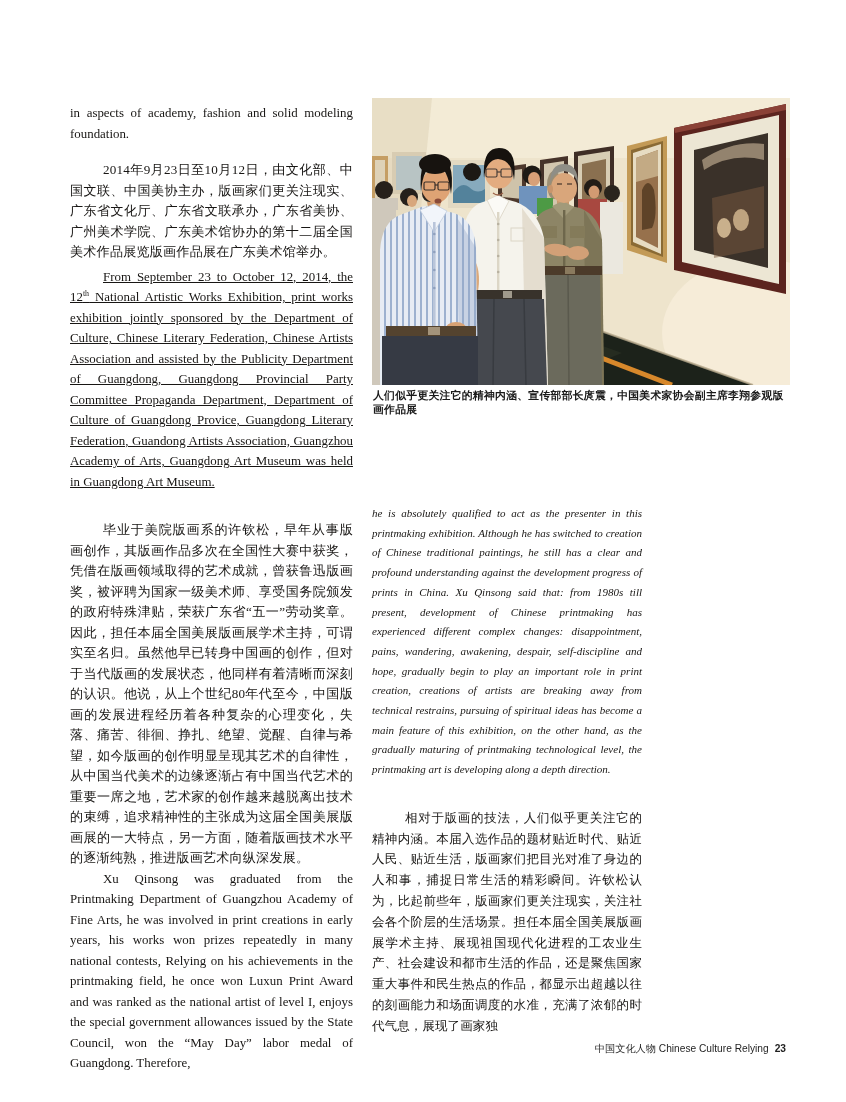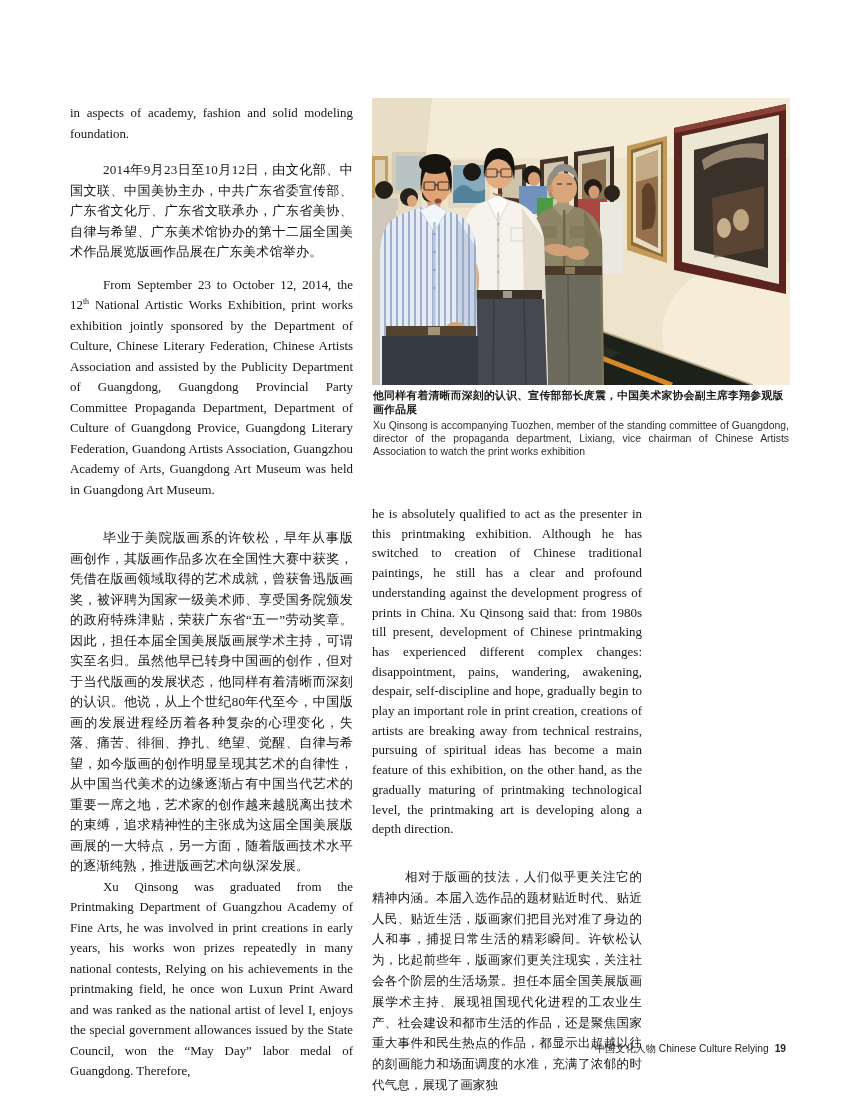--- a/index.html
+++ b/index.html
@@ -4,25 +4,25 @@
 <style>
   html,body{margin:0;padding:0;background:#ffffff;}
   .page{position:relative;width:846px;height:1102px;background:#ffffff;overflow:hidden;
         font-family:"Liberation Serif", serif;color:#181614;border-radius:30px;}
   
   .col-left{position:absolute;left:70px;top:103px;width:283px;}
   .col-right{position:absolute;left:372px;top:504px;width:270px;}
   p{margin:0;text-align:justify;}
   .en{font-size:12.9px;line-height:20.5px;}
   .zh{font-size:13.1px;line-height:20.5px;letter-spacing:0.2px;}
-  .col-right .en{font-size:13px;line-height:19.7px;}
+  .col-right .en{font-size:11px;line-height:19.7px;font-style:italic;}
   .col-right .zh{font-size:12.5px;line-height:20.8px;letter-spacing:0.1px;}
   .indent{text-indent:33px;}
   .mt-a{margin-top:16px;}
-  .mt-b{margin-top:12px;}
+  .mt-b{margin-top:4px;text-decoration:underline;}
   .mt-sec{margin-top:28px;}
   sup{font-size:0.62em;line-height:0;vertical-align:super;}
   
   .photo-wrap{position:absolute;left:372px;top:98px;width:418px;height:287px;}
   .photo-wrap svg{display:block;}
   
   .caption{position:absolute;left:373px;top:389px;width:416px;font-family:"Liberation Sans", sans-serif;}
   .cap-zh{font-size:10.8px;font-weight:bold;color:#1b1b1b;letter-spacing:0.3px;margin-bottom:3px;}
   .cap-en{font-size:10.4px;line-height:12.8px;color:#2e2e2e;text-align:justify;}
   
@@ -30,21 +30,21 @@
           font-family:"Liberation Sans", sans-serif;font-size:10.2px;color:#1f1f1f;}
   .footer .pg{font-weight:bold;margin-left:6px;}
 </style>
 </head>
 <body>
 
 <div class="page">
 
   <div class="col-left">
     <p class="en">in aspects of academy, fashion and solid modeling foundation.</p>
-    <p class="zh indent mt-a">2014年9月23日至10月12日，由文化部、中国文联、中国美协主办，中共广东省委宣传部、广东省文化厅、广东省文联承办，广东省美协、自律与希望、广东美术馆协办的第十二届全国美术作品展览版画作品展在广东美术馆举办。</p>
+    <p class="zh indent mt-a">2014年9月23日至10月12日，由文化部、中国文联、中国美协主办，版画家们更关注现实、广东省文化厅、广东省文联承办，广东省美协、广州美术学院、广东美术馆协办的第十二届全国美术作品展览版画作品展在广东美术馆举办。</p>
     <p class="en indent mt-b"><span>From September 23 to October 12, 2014, the 12</span><sup>th</sup><span> National Artistic Works Exhibition, print works exhibition jointly sponsored by the Department of Culture, Chinese Literary Federation, Chinese Artists Association and assisted by the Publicity Department of Guangdong, Guangdong Provincial Party Committee Propaganda Department, Department of Culture of Guangdong Provice, Guangdong Literary Federation, Guandong Artists Association, Guangzhou Academy of Arts, Guangdong Art Museum was held in Guangdong Art Museum.</span></p>
     <p class="zh indent mt-sec">毕业于美院版画系的许钦松，早年从事版画创作，其版画作品多次在全国性大赛中获奖，凭借在版画领域取得的艺术成就，曾获鲁迅版画奖，被评聘为国家一级美术师、享受国务院颁发的政府特殊津贴，荣获广东省“五一”劳动奖章。因此，担任本届全国美展版画展学术主持，可谓实至名归。虽然他早已转身中国画的创作，但对于当代版画的发展状态，他同样有着清晰而深刻的认识。他说，从上个世纪80年代至今，中国版画的发展进程经历着各种复杂的心理变化，失落、痛苦、徘徊、挣扎、绝望、觉醒、自律与希望，如今版画的创作明显呈现其艺术的自律性，从中国当代美术的边缘逐渐占有中国当代艺术的重要一席之地，艺术家的创作越来越脱离出技术的束缚，追求精神性的主张成为这届全国美展版画展的一大特点，另一方面，随着版画技术水平的逐渐纯熟，推进版画艺术向纵深发展。</p>
     <p class="en indent">Xu Qinsong was graduated from the Printmaking Department of Guangzhou Academy of Fine Arts, he was involved in print creations in early years, his works won prizes repeatedly in many national contests, Relying on his achievements in the printmaking field, he once won Luxun Print Award and was ranked as the national artist of level I, enjoys the special government allowances issued by the State Council, won the “May Day” labor medal of Guangdong. Therefore,</p>
   </div>
 
   <div class="photo-wrap">
     <svg viewBox="0 0 418 287" width="418" height="287">
       <defs>
         <pattern id="stripesA" width="6" height="6" patternUnits="userSpaceOnUse">
           <rect width="6" height="6" fill="#e7ecf4"></rect>
@@ -192,26 +192,25 @@
         <ellipse cx="63" cy="66" rx="16" ry="10" fill="#17130f"></ellipse>
         <rect x="52" y="84" width="11" height="8" rx="1.5" fill="none" stroke="#3a302a" stroke-width="1.2"></rect>
         <rect x="66" y="84" width="11" height="8" rx="1.5" fill="none" stroke="#3a302a" stroke-width="1.2"></rect>
         <line x1="63" y1="87" x2="66" y2="87" stroke="#3a302a" stroke-width="1.2"></line>
         <ellipse cx="66" cy="103" rx="3.5" ry="2.5" fill="#8a4a38"></ellipse>
       </g>
     </svg>
   </div>
 
   <div class="caption">
-    <div class="cap-zh">他同样有着清晰而深刻的认识、宣传部部长庹震，中国美术家协会副主席李翔参观版画作品展</div>
-    <div class="cap-en">Xu Qinsong is accompanying Tuozhen, member of the standing committee of Guangdong, director of the propaganda department, Lixiang, vice chairman of Chinese Artists Association to watch the print works exhibition</div>
+    <div class="cap-zh">人们似乎更关注它的精神内涵、宣传部部长庹震，中国美术家协会副主席李翔参观版画作品展</div>
   </div>
 
   <div class="col-right">
     <p class="en">he is absolutely qualified to act as the presenter in this printmaking exhibition. Although he has switched to creation of Chinese traditional paintings, he still has a clear and profound understanding against the development progress of prints in China. Xu Qinsong said that: from 1980s till present, development of Chinese printmaking has experienced different complex changes: disappointment, pains, wandering, awakening, despair, self-discipline and hope, gradually begin to play an important role in print creation, creations of artists are breaking away from technical restrains, pursuing of spiritual ideas has become a main feature of this exhibition, on the other hand, as the gradually maturing of printmaking technological level, the printmaking art is developing along a depth direction.</p>
     <p class="zh indent mt-sec">相对于版画的技法，人们似乎更关注它的精神内涵。本届入选作品的题材贴近时代、贴近人民、贴近生活，版画家们把目光对准了身边的人和事，捕捉日常生活的精彩瞬间。许钦松认为，比起前些年，版画家们更关注现实，关注社会各个阶层的生活场景。担任本届全国美展版画展学术主持、展现祖国现代化进程的工农业生产、社会建设和都市生活的作品，还是聚焦国家重大事件和民生热点的作品，都显示出超越以往的刻画能力和场面调度的水准，充满了浓郁的时代气息，展现了画家独</p>
   </div>
 
   <div class="footer">
-    <span>中国文化人物 Chinese Culture Relying</span><span class="pg">19</span>
+    <span>中国文化人物 Chinese Culture Relying</span><span class="pg">23</span>
   </div>
 
 </div>
 
 </body></html>

